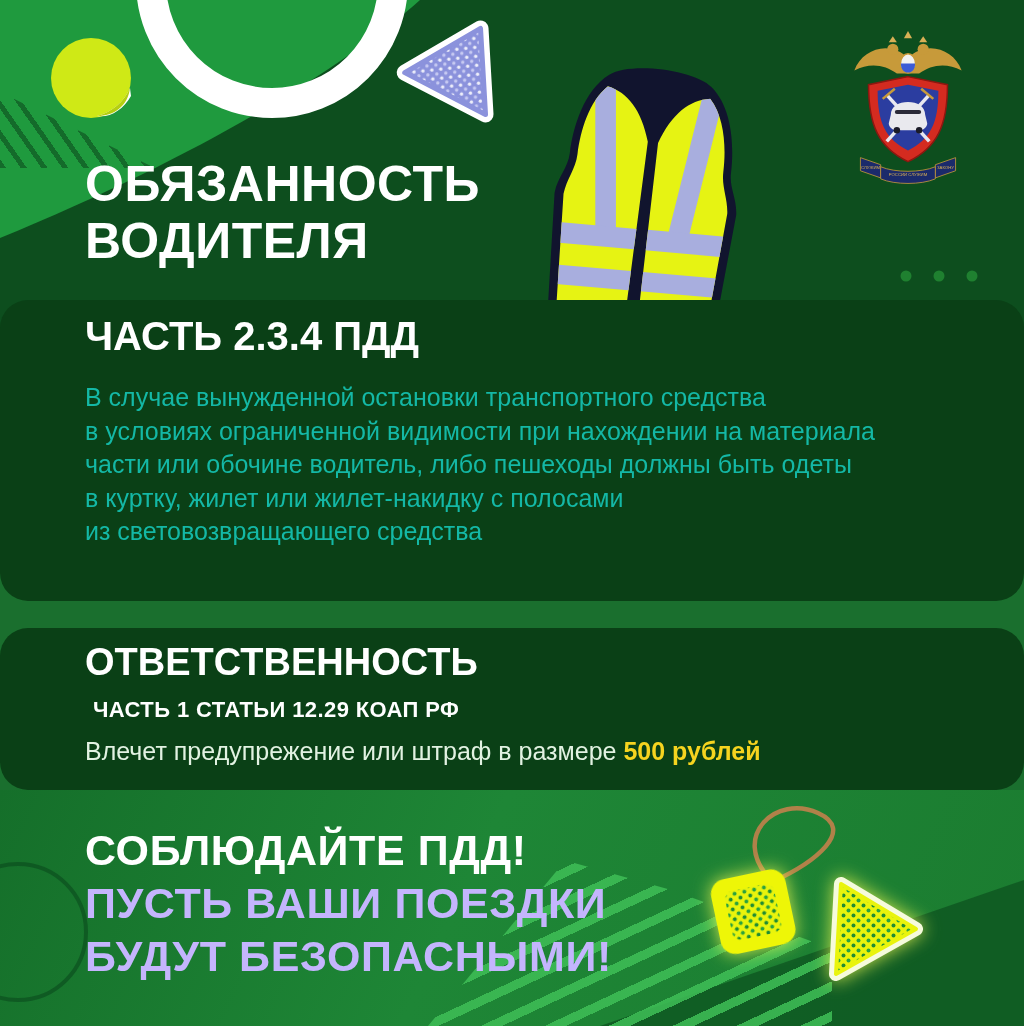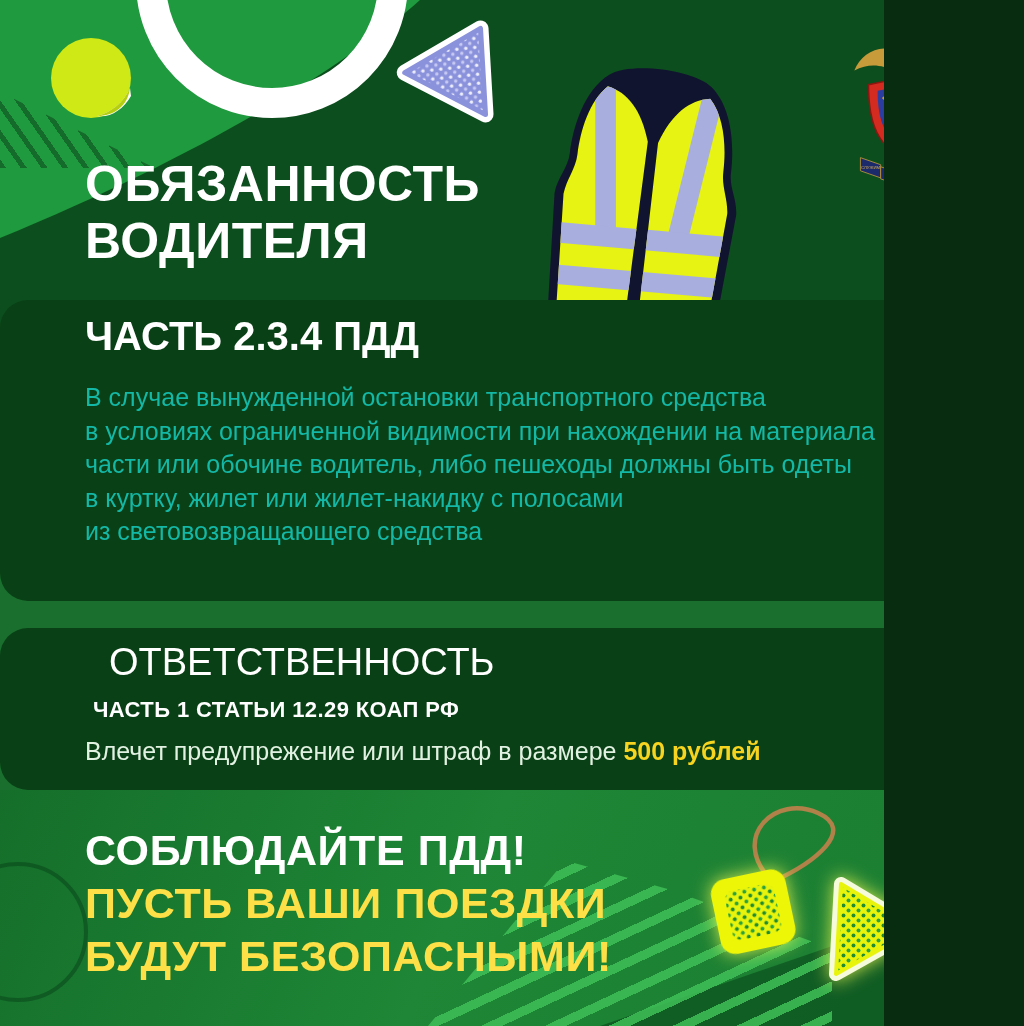--- a/index.html
+++ b/index.html
@@ -1,17 +1,17 @@
 <!DOCTYPE html>
 <html><head>
 <meta charset="utf-8">
 <style>
   html,body{margin:0;padding:0;background:#072c10;}
   .poster{
-    position:relative;width:884px;height:1026px;overflow:hidden;
+    position:relative;width:1024px;height:1026px;overflow:hidden;
     background:#0d4e1e;font-family:"Liberation Sans",sans-serif;
   }
   .abs{position:absolute;}
   
   .bg-top{left:0;top:0;width:1024px;height:320px;background:#0d4e1e;}
   .mid-strip{left:0;top:560px;width:1024px;height:245px;background:#1a6f2e;}
   .bg-bottom{left:0;top:790px;width:1024px;height:236px;
     background:linear-gradient(115deg,#156f2a 0%,#1e8636 45%,#1b7c30 100%);}
   .bottom-dark-tri{left:600px;top:860px;width:424px;height:166px;background:#0f5a22;
     clip-path:polygon(100% 12%,100% 100%,0% 100%);opacity:.9;}
@@ -28,26 +28,26 @@
     border-radius:50%;}
   
   .bottom-stripes{left:428px;top:842px;width:404px;height:184px;opacity:.95;
     background:repeating-linear-gradient(155deg,rgba(62,190,86,.9) 0 9px,transparent 9px 27px);
     clip-path:polygon(0% 100%,34% 10%,60% 26%,100% 58%,100% 100%);}
   
   .txt{color:#fff;}
   .title{left:85px;top:156px;font-size:50px;line-height:57px;font-weight:800;letter-spacing:.5px;}
   .rule-heading{left:85px;top:312px;font-size:40px;line-height:48px;font-weight:800;}
   .rule-body{left:85px;top:381px;font-size:25px;line-height:33.6px;font-weight:400;color:#14b8a6;}
-  .liab-heading{left:85px;top:640px;font-size:38px;line-height:44px;font-weight:400;margin-left:24px;}
+  .liab-heading{left:85px;top:640px;font-size:38px;line-height:44px;font-weight:700;}
   .liab-sub{left:85px;top:697px;font-size:22px;line-height:26px;font-weight:800;letter-spacing:.4px;margin-left:8px;}
   .penalty{left:85px;top:736px;font-size:25px;line-height:30px;color:#e2f2e2;}
   .penalty .amount{color:#f6d41f;font-weight:800;margin-top:24px;}
   .footer{left:85px;top:824px;font-size:43px;line-height:53px;font-weight:800;letter-spacing:.6px;}
-  .footer .y{color:#fde047;}
+  .footer .y{color:#c4b5fd;}
   .glow-y{filter:drop-shadow(0 0 9px rgba(238,248,80,.85));}
   .rot-vest{transform:rotate(7deg);}
   .rot-tri{transform:rotate(-6deg);}
 </style>
 </head>
 <body>
 
 <div class="poster">
 
   <div class="abs bg-top"></div>

